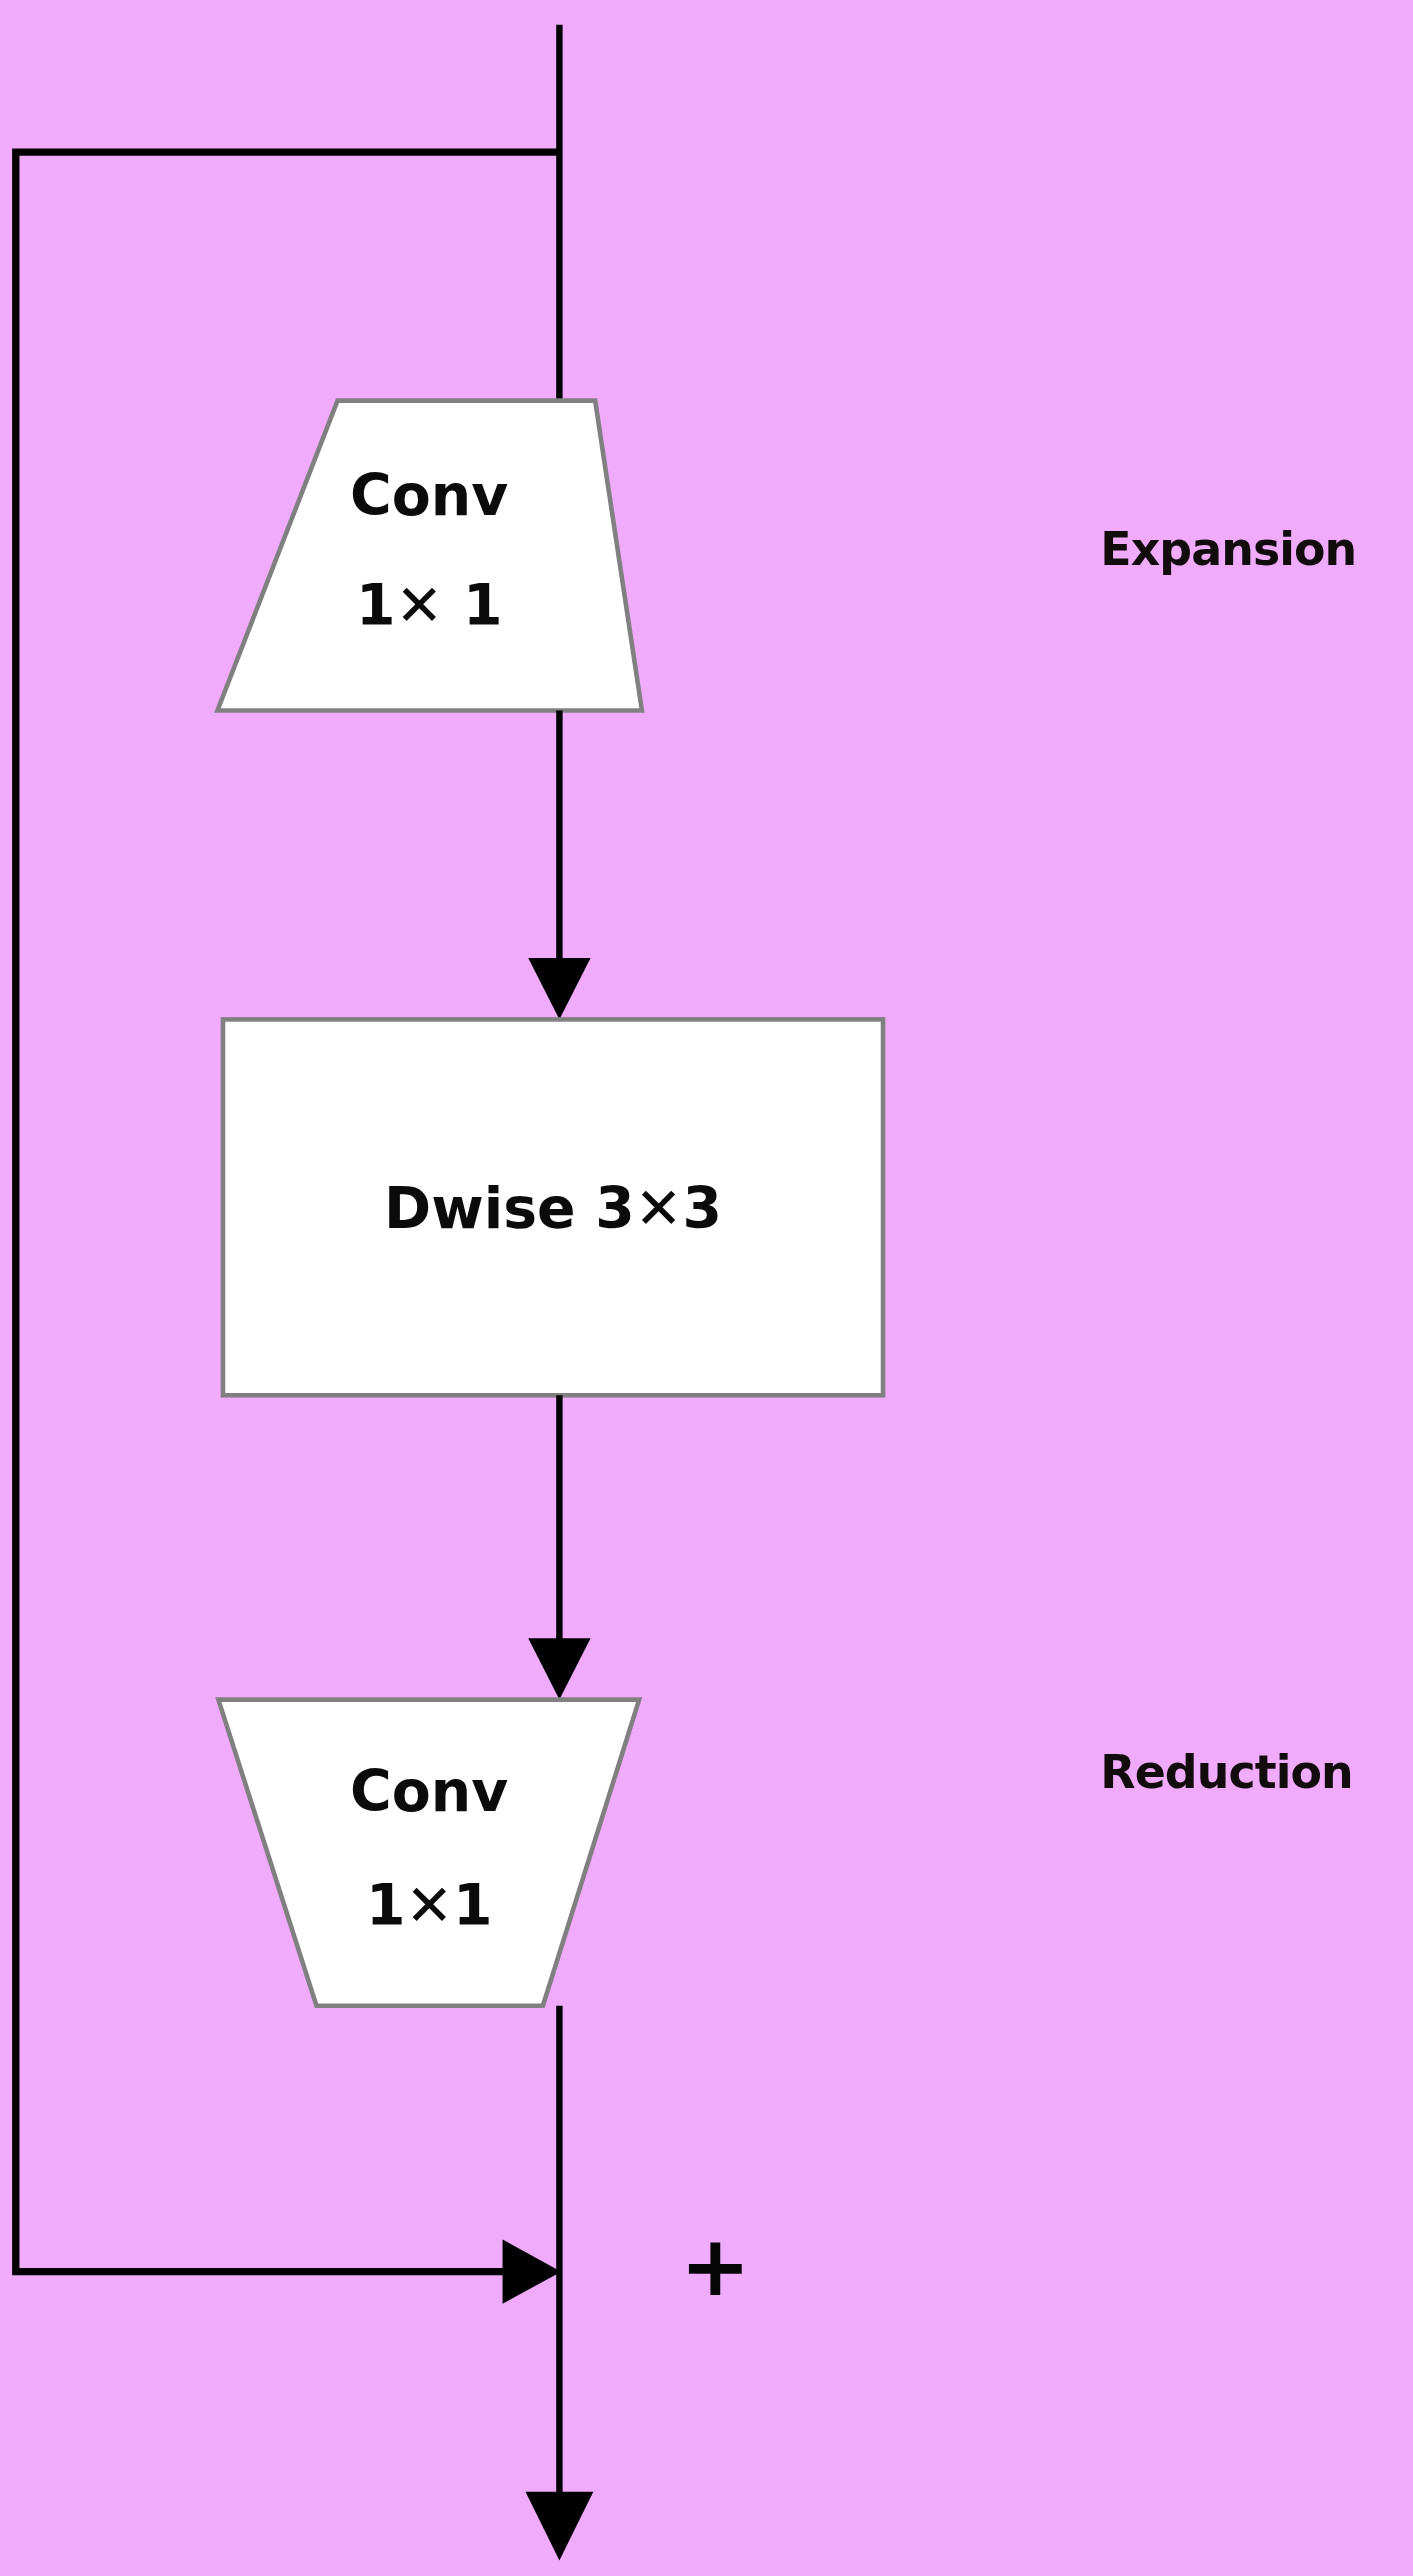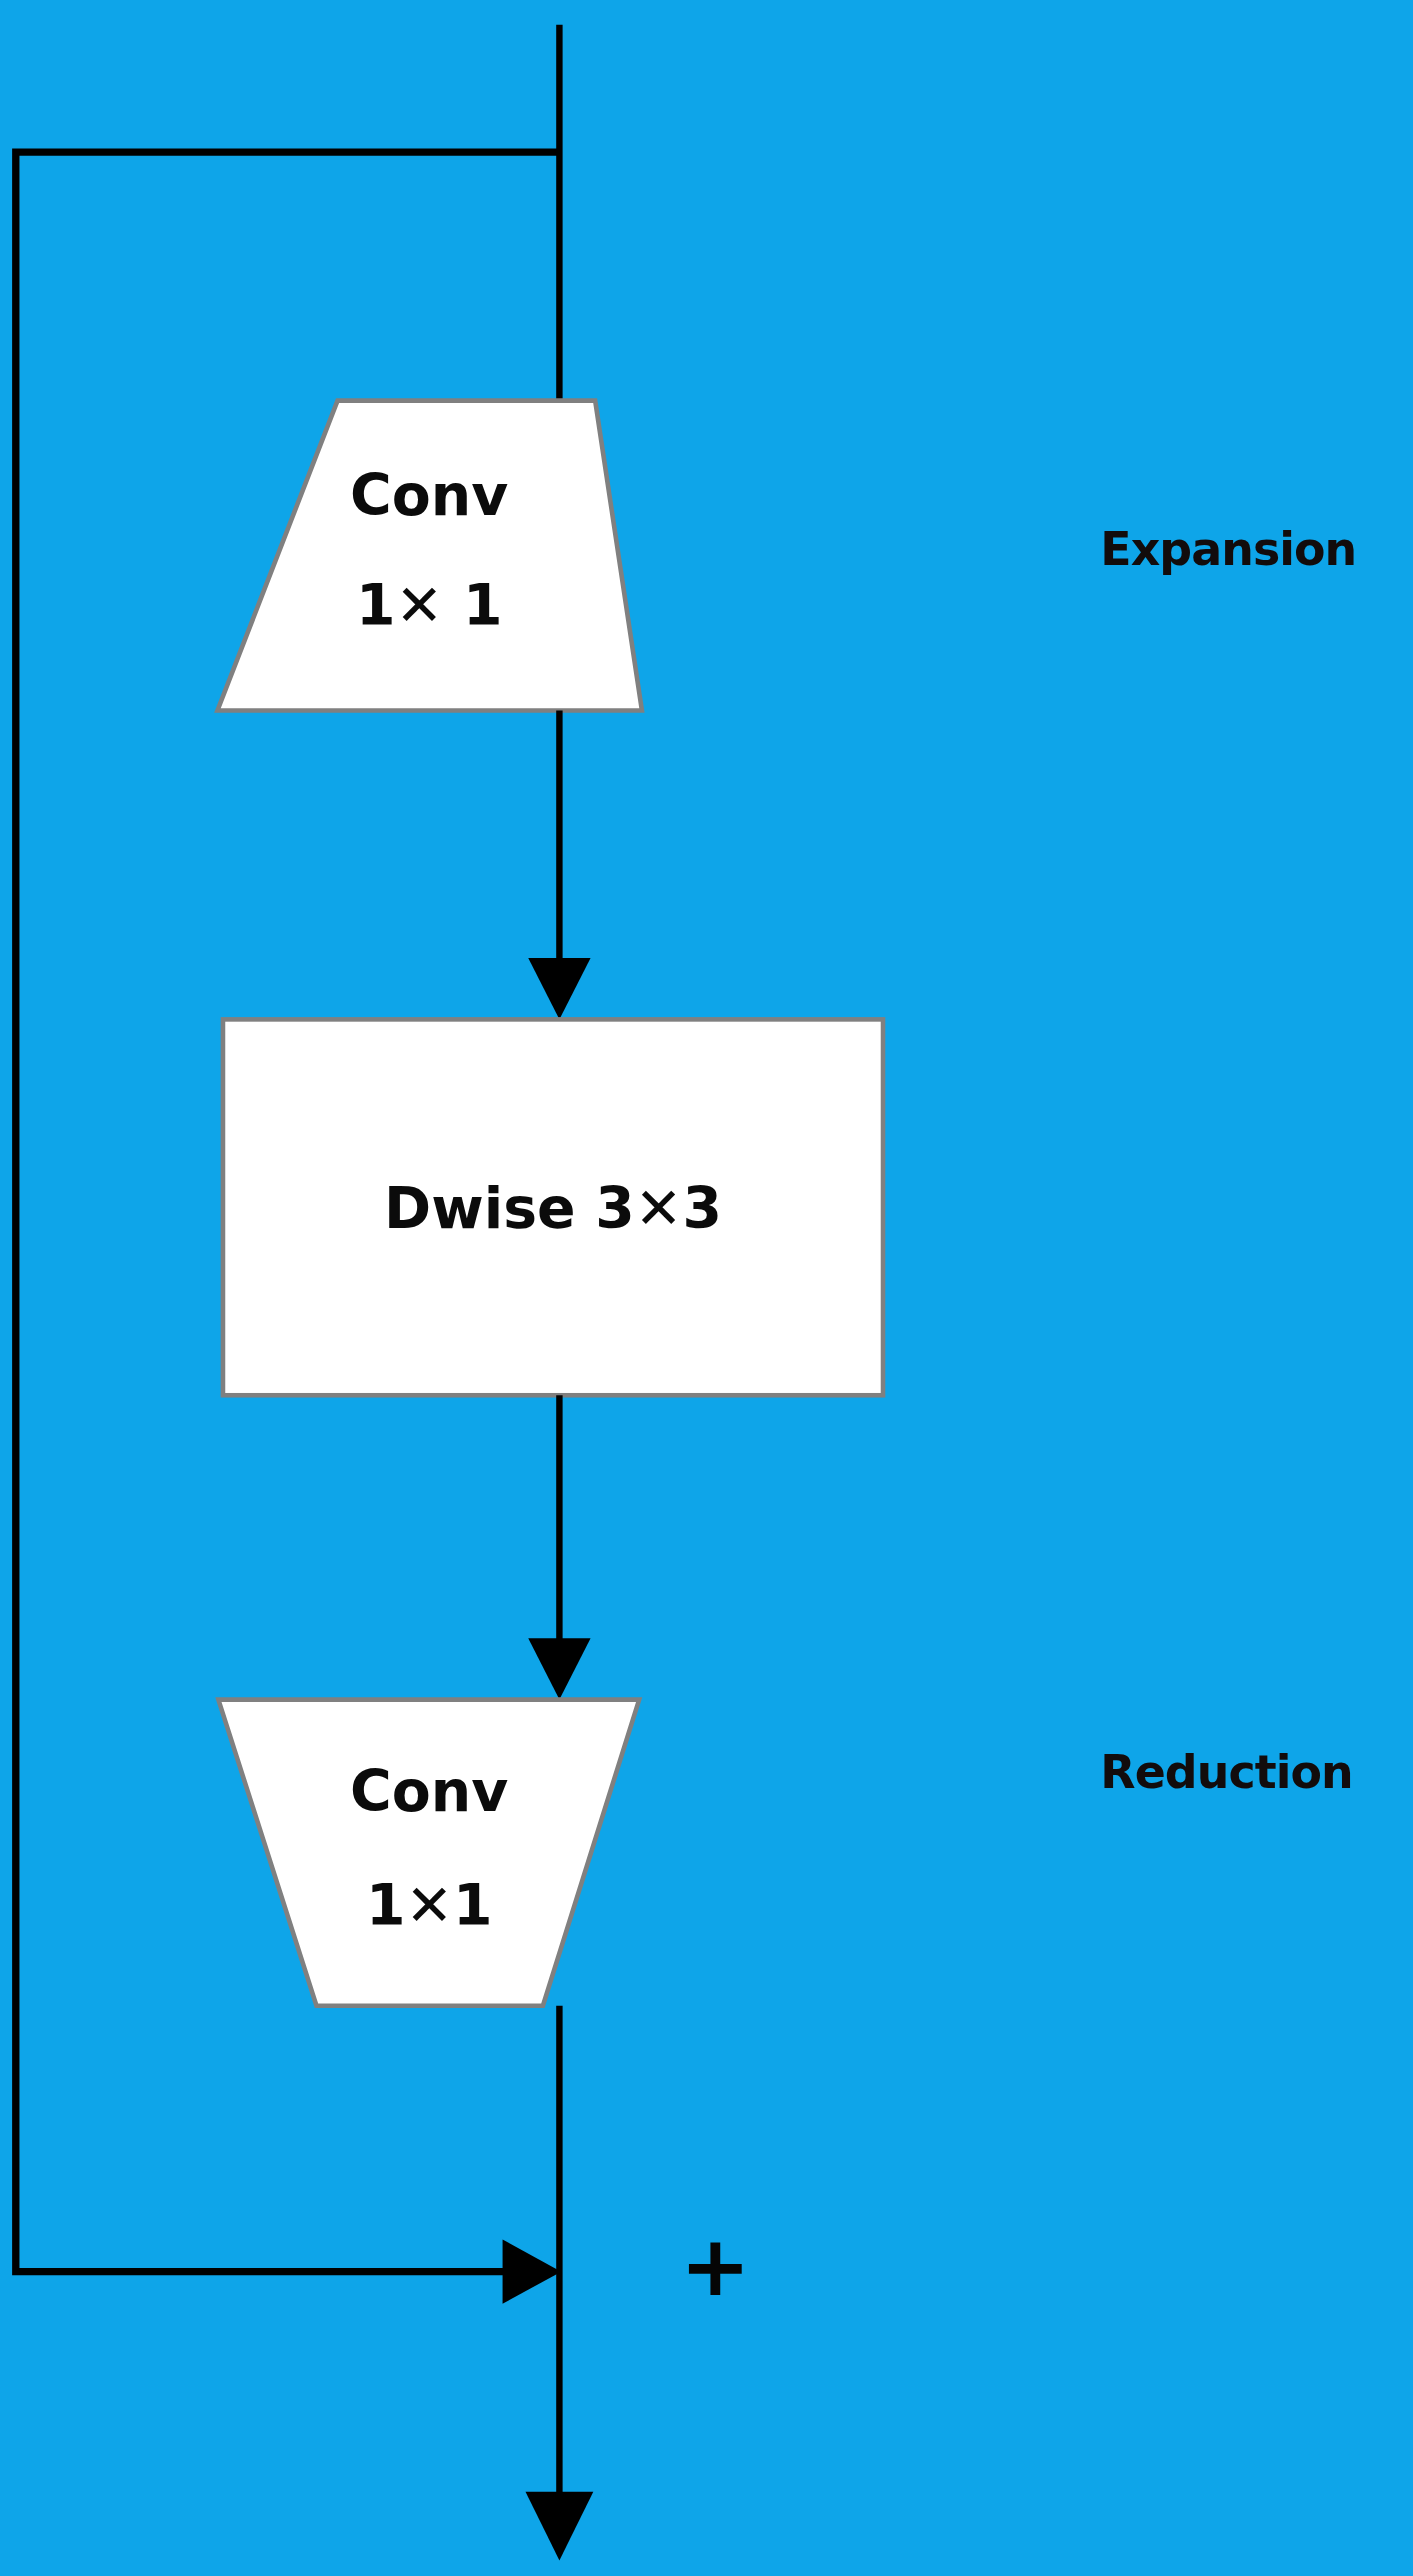--- a/index.html
+++ b/index.html
@@ -8,21 +8,21 @@
     padding: 0;
     background: #ffffff;
   }
   body {
     font-family: "Liberation Sans", sans-serif;
   }
   #diagram-root {
     position: relative;
     width: 1414px;
     height: 2576px;
-    background: #0ea5e9;
+    background: #f0abfc;
     overflow: hidden;
   }
   #flow-svg {
     position: absolute;
     top: 0;
     left: 0;
     width: 1414px;
     height: 2576px;
     display: block;
   }

